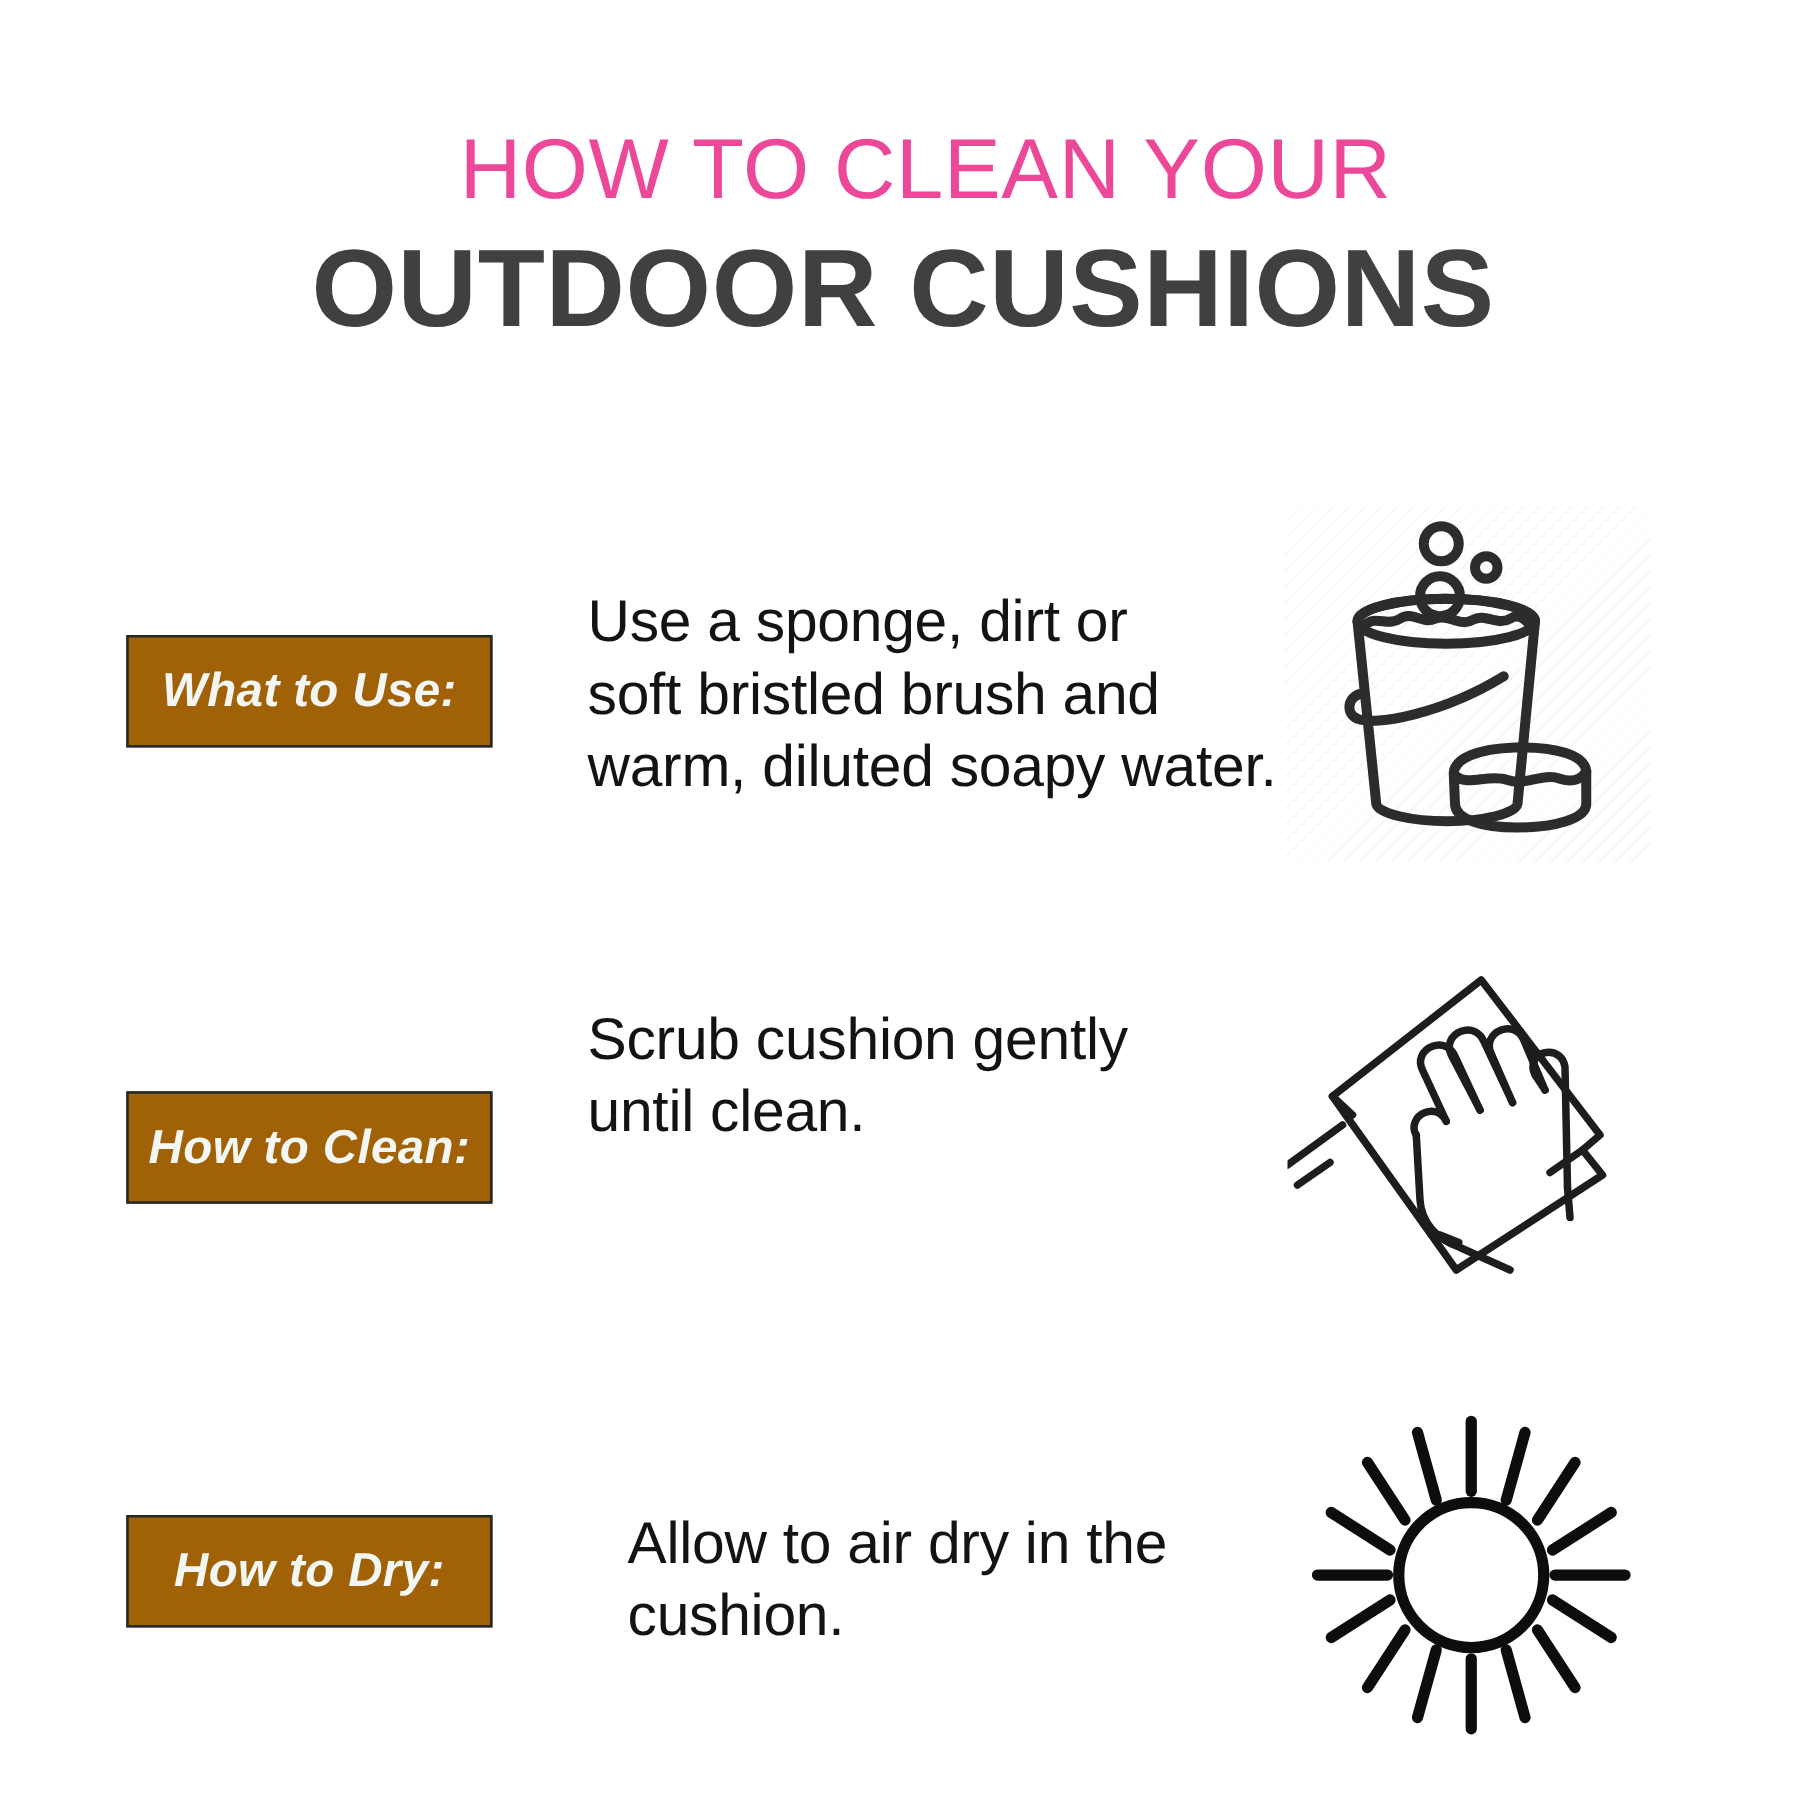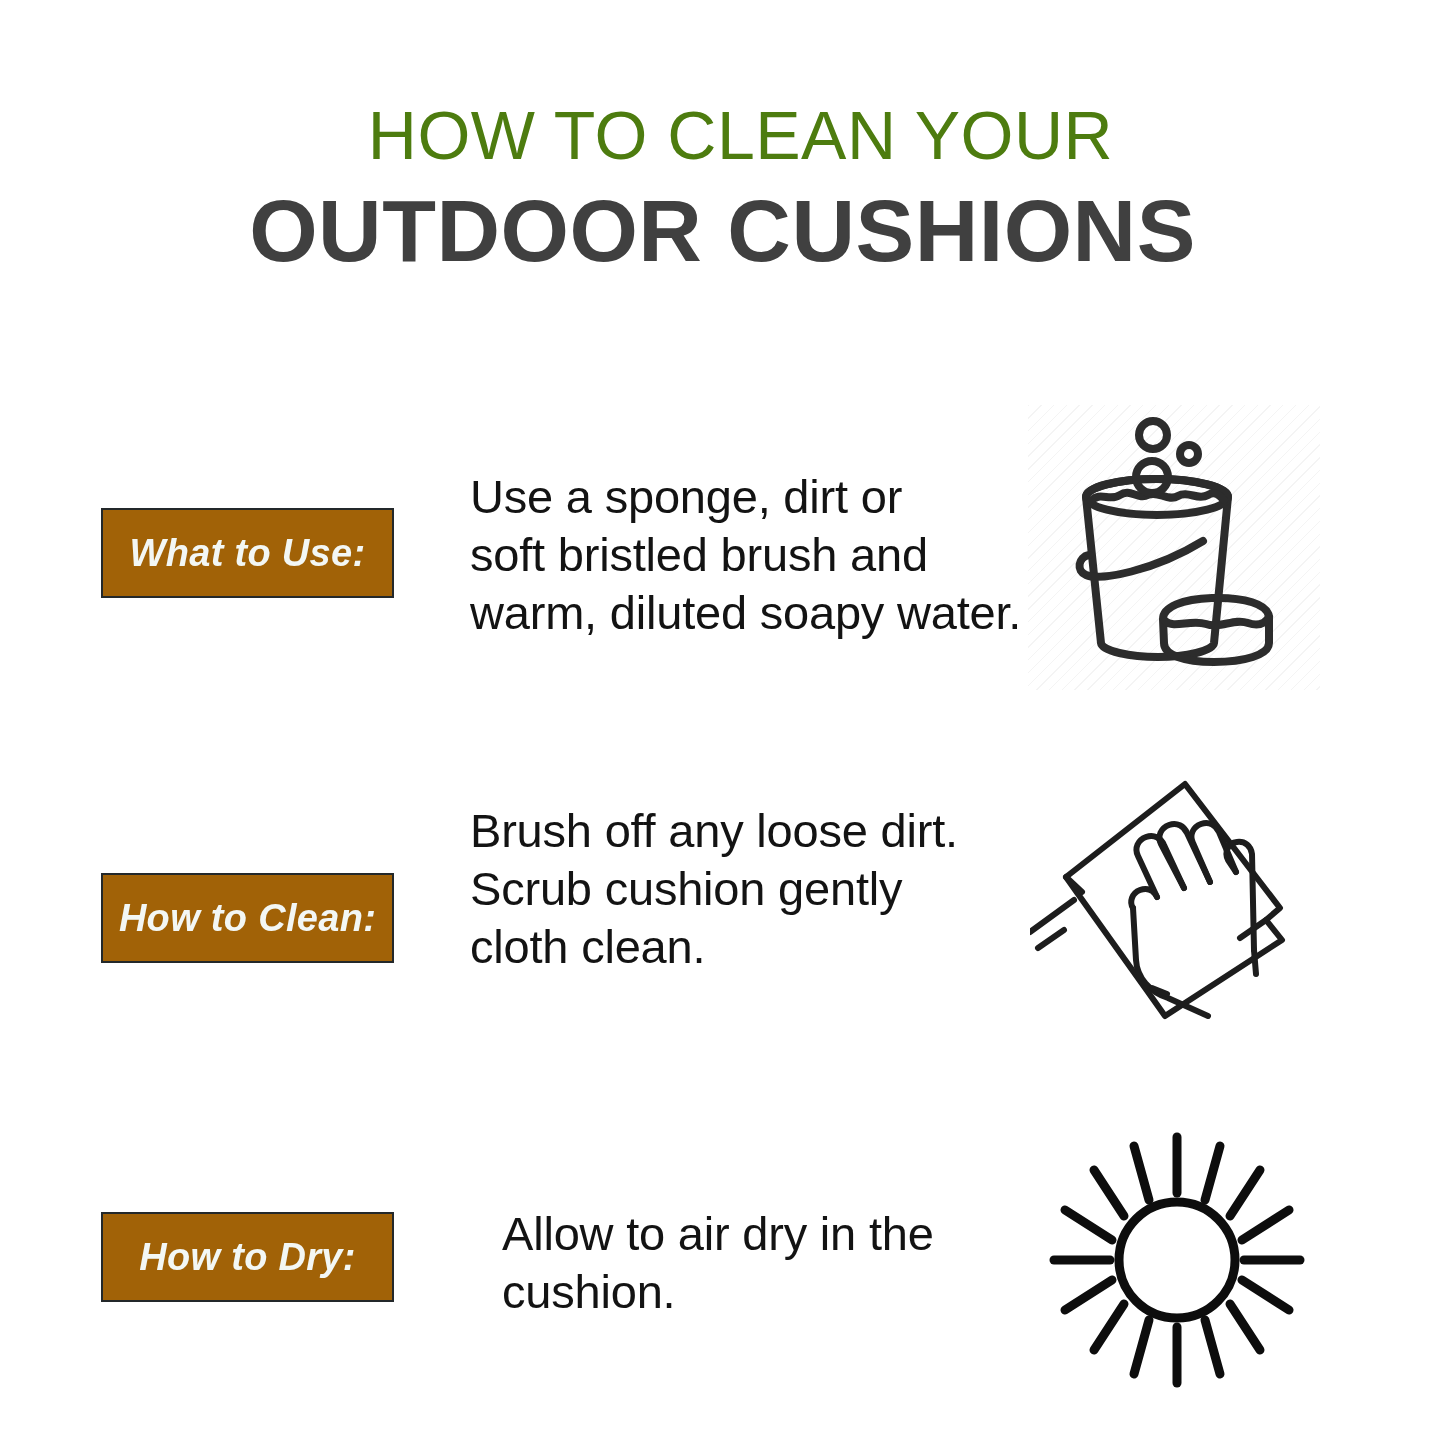--- a/index.html
+++ b/index.html
@@ -29,21 +29,21 @@
     top: 96px;
     left: 0;
     width: 1445px;
     text-align: center;
   }
   .title-line1 {
     font-size: 68px;
     font-weight: 400;
     letter-spacing: 0.5px;
     line-height: 78px;
-    color: #4d7c0f;
+    color: #ec4899;
     white-space: nowrap;
     padding-left: 36px;
   }
   .title-line2 {
     font-size: 88px;
     font-weight: 700;
     letter-spacing: 0.5px;
     line-height: 98px;
     color: #404040;
     white-space: nowrap;
@@ -177,23 +177,22 @@
     </div>
   </div>
 
   <div class="section" id="section-1">
 
     <div class="label-box">
       <span class="label-text">How to Clean:</span>
     </div>
 
     <div class="body-text">
-      <span class="line">Brush off any loose dirt.</span>
       <span class="line">Scrub cushion gently</span>
-      <span class="line">cloth clean.</span>
+      <span class="line">until clean.</span>
     </div>
 
     <div class="icon-wrap">
       <svg class="icon-svg" viewBox="0 0 290 290" fill="none" xmlns="http://www.w3.org/2000/svg" stroke="#1d1d1d" stroke-width="6" stroke-linecap="round" stroke-linejoin="round">
 
         <path d="M36 117 L155 24 L250 148 L236 160 L252 180 L135 256 L118 232 L48 134 Z"></path>
 
         <path d="M36 117 L52 132"></path>
         <path d="M236 160 L210 178"></path>
 

